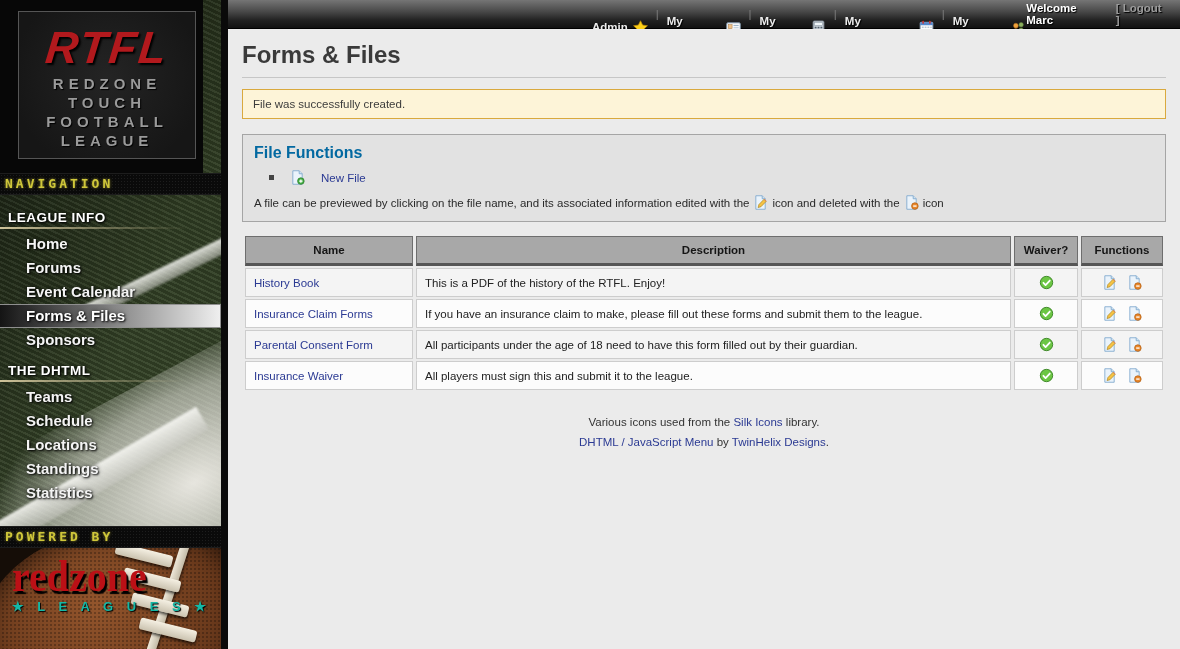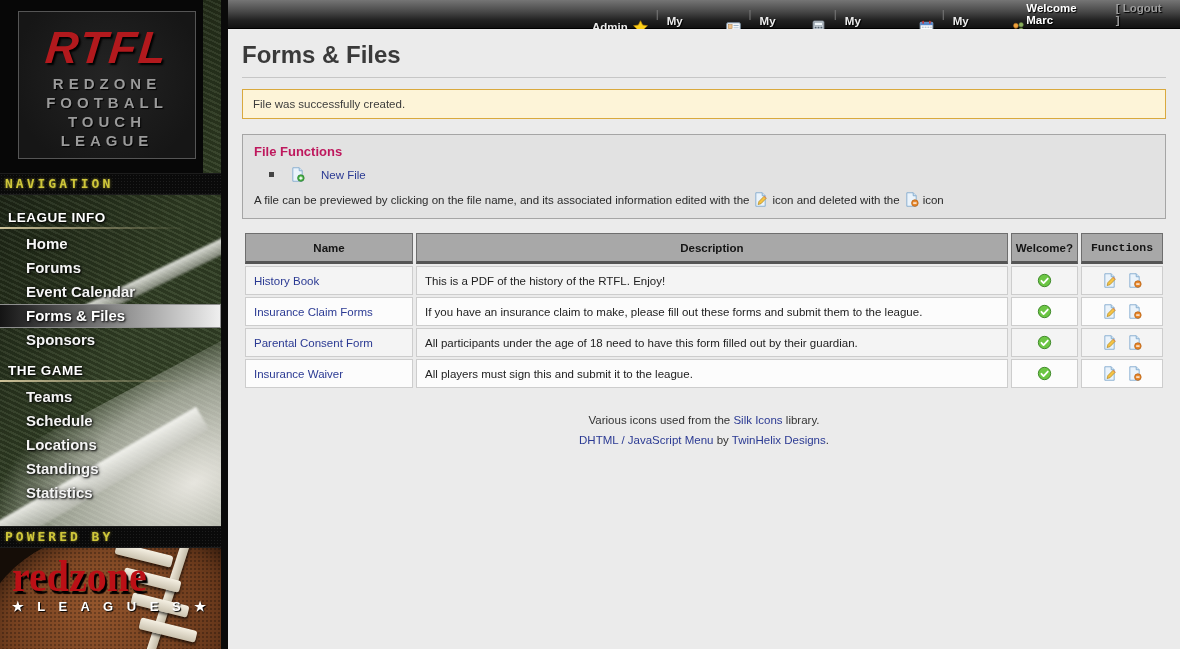--- a/index.html
+++ b/index.html
@@ -106,21 +106,21 @@
   .lace.l2{right:40px;top:27px}
   .lace.l3{right:32px;top:52px}
   .lace.l4{right:24px;top:77px}
   .rz-logo{position:absolute;left:12px;top:10px;}
   .rz-word{
     color:#bb1016;font-size:40px;font-weight:bold;line-height:40px;
     letter-spacing:0px;text-shadow:2px 2px 1px #000;transform:scaleY(1.1);
     font-family:"Liberation Serif",serif;
   }
   .rz-sub{
-    margin-top:2px;color:#ffffff;font-weight:bold;font-size:13px;letter-spacing:5px;
+    margin-top:2px;color:#14b8a6;font-weight:bold;font-size:13px;letter-spacing:5px;
     text-shadow:1px 1px 1px #000;
   }
   
   .topbar{
     position:absolute;left:228px;top:0;width:952px;height:29px;box-sizing:border-box;
     background:linear-gradient(#757575,#4a4a4a 40%,#222 72%,#121212);
     display:flex;align-items:center;padding:0 12px;
     font-size:11.5px;font-weight:bold;color:#e6e6e6;
     border-bottom:1px solid #000;
   }
@@ -142,32 +142,32 @@
     padding-bottom:8px;border-bottom:1px solid #c6c6c6;
   }
   .flash{
     margin-top:11px;background:#fdf4d8;border:1px solid #d9a93e;
     padding:8px 10px;font-size:11.5px;color:#3c3c3c;
   }
   .funcbox{
     margin-top:15px;background:#e2e2e2;border:1px solid #a5a5a5;
     padding:9px 11px 11px;
   }
-  .fn-title{font-size:13px;font-weight:bold;color:#be185d;}
+  .fn-title{font-size:16px;font-weight:bold;color:#0369a1;}
   .fn-item{display:flex;align-items:center;gap:16px;margin:8px 0 0 15px;font-size:11.5px;}
   .fn-bullet{width:5px;height:5px;background:#444;display:inline-block;}
   a.navlink{color:#2b3a93;text-decoration:none;cursor:pointer;}
   .fn-hint{margin-top:10px;font-size:11.5px;color:#2a2a2a;display:flex;align-items:center;flex-wrap:wrap;gap:4px;}
   
   table.files{width:100%;border-collapse:separate;border-spacing:3px 2px;margin-top:12px;}
   table.files th{
     background:#a8a8a8;border:1px solid #6e6e6e;border-bottom:3px solid #555;
     font-size:11.5px;font-weight:bold;color:#151515;padding:7px 4px;
   }
-  th.col-name{width:158px;} th.col-public{width:54px;} th.col-fn{width:72px;font-family:Liberation Mono, monospace;}
+  th.col-name{width:158px;} th.col-public{width:54px;} th.col-fn{width:72px;}
   table.files td{
     border:1px solid #cdcdcd;font-size:11.5px;color:#222;padding:6px 8px;
   }
   table.files tr:nth-child(odd) td{background:#f4f4f4;}
   table.files tr:nth-child(even) td{background:#fcfcfc;}
   td.td-public,td.td-fn{text-align:center;}
   td.td-fn .icon{margin:0 3px;cursor:pointer;}
   
   .credits{margin-top:24px;text-align:center;font-size:11.5px;color:#333;}
   .credits .row{margin-top:8px;}
@@ -178,22 +178,22 @@
 <div class="sidebar">
   <div class="turf-line"></div>
   <div class="turf-chalk"></div>
   <div class="turf-line2"></div>
 
   <div class="logo-area">
     <div class="logo-black"></div>
     <div class="logo-box">
       <div class="logo-rtfl">RTFL</div>
       <div class="logo-line">REDZONE</div>
+      <div class="logo-line">TOUCH</div>
       <div class="logo-line">FOOTBALL</div>
-      <div class="logo-line">TOUCH</div>
       <div class="logo-line">LEAGUE</div>
     </div>
   </div>
 
   <div class="marquee">NAVIGATION</div>
 
   <div class="nav">
   <div class="nav-section">
     <div class="nav-header">LEAGUE INFO</div>
     <div class="nav-items">
@@ -204,21 +204,21 @@
   <div class="nav-item">Event Calendar</div>
 
   <div class="nav-item active">Forms &amp; Files</div>
 
   <div class="nav-item">Sponsors</div>
 
 </div>
   </div>
 
   <div class="nav-section">
-    <div class="nav-header">THE GAME</div>
+    <div class="nav-header">THE DHTML</div>
     <div class="nav-items">
   <div class="nav-item">Teams</div>
 
   <div class="nav-item">Schedule</div>
 
   <div class="nav-item">Locations</div>
 
   <div class="nav-item">Standings</div>
 
   <div class="nav-item">Statistics</div>
@@ -368,21 +368,21 @@
         </span>
       <span>icon</span>
     </div>
   </div>
 
   <table class="files">
     <thead>
       <tr>
         <th class="col-name">Name</th>
         <th class="col-desc">Description</th>
-        <th class="col-public">Welcome?</th>
+        <th class="col-public">Waiver?</th>
         <th class="col-fn">Functions</th>
       </tr>
     </thead>
     <tbody>
   <tr>
     <td class="td-name"><a class="navlink">History Book</a></td>
     <td class="td-desc">This is a PDF of the history of the RTFL. Enjoy!</td>
     <td class="td-public"><span class="icon">
               <svg viewBox="0 0 16 16" width="15" height="15">
                 <circle cx="8" cy="8" r="6.6" fill="#6cc644" stroke="#3c8527"></circle>

